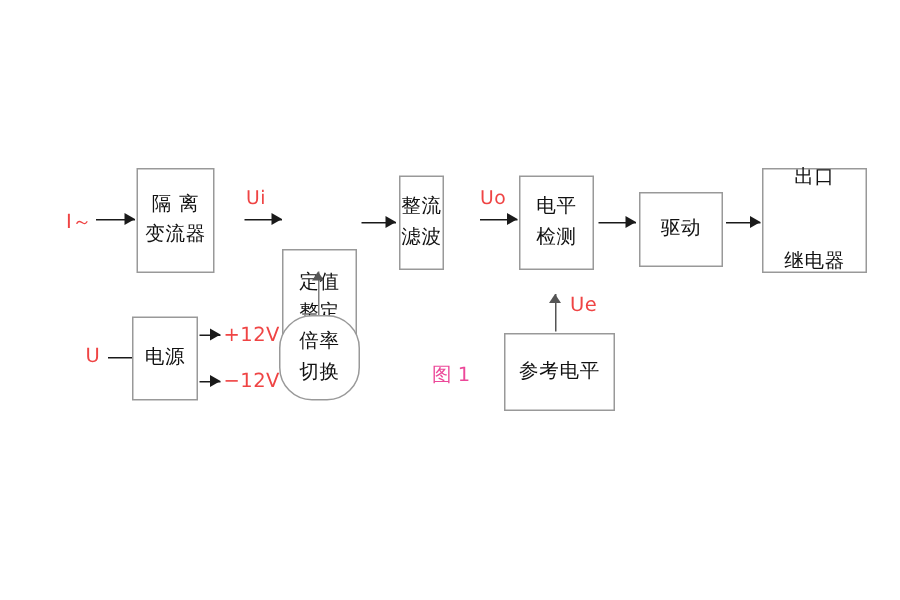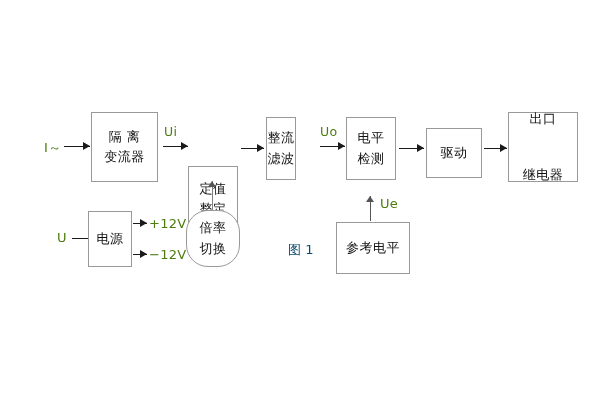--- a/index.html
+++ b/index.html
@@ -23,21 +23,21 @@
     color:#111111;
     font-size:13px;
     line-height:1.55;
     letter-spacing:0.5px;
   }
   .box .ln{display:block;white-space:nowrap;}
   .box.single{font-size:13px;}
 
   .lbl{
     position:absolute;
-    color:#4d7c0f;
+    color:#ef4444;
     font-size:12.5px;
     white-space:nowrap;
     letter-spacing:0.3px;
   }
   .lbl.big{font-size:13px;}
 
   
   .harrow{position:absolute;height:9px;}
   .harrow .shaft{
     position:absolute;left:0;top:4px;height:1.4px;background:#1a1a1a;
@@ -60,36 +60,36 @@
     width:0;height:0;
     border-left:4.5px solid transparent;
     border-right:4.5px solid transparent;
     border-bottom:6px solid #555555;
   }
   .varrow.dark .shaft{background:#555555;}
 
   .caption{
     position:absolute;
     font-size:13px;
-    color:#0c4a6e;
+    color:#ec4899;
     white-space:nowrap;
   }
 </style>
 </head>
 <body>
 
 <div id="stage">
 
   <div class="lbl big" style="left:44px;top:139px;">I～</div>
   <div class="harrow" style="left:64px;top:142px;width:26px;">
     <div class="shaft" style="width:26px;"></div>
     <div class="head"></div>
   </div>
 
-  <div class="box" style="left:91px;top:112px;width:67px;height:70px;">
+  <div class="box" style="left:91px;top:112px;width:52px;height:70px;">
     <span class="ln">隔 离</span>
     <span class="ln">变流器</span>
   </div>
 
   <div class="lbl" style="left:164px;top:124px;">Ui</div>
   <div class="harrow" style="left:163px;top:142px;width:25px;">
     <div class="shaft" style="width:25px;"></div>
     <div class="head"></div>
   </div>
 

